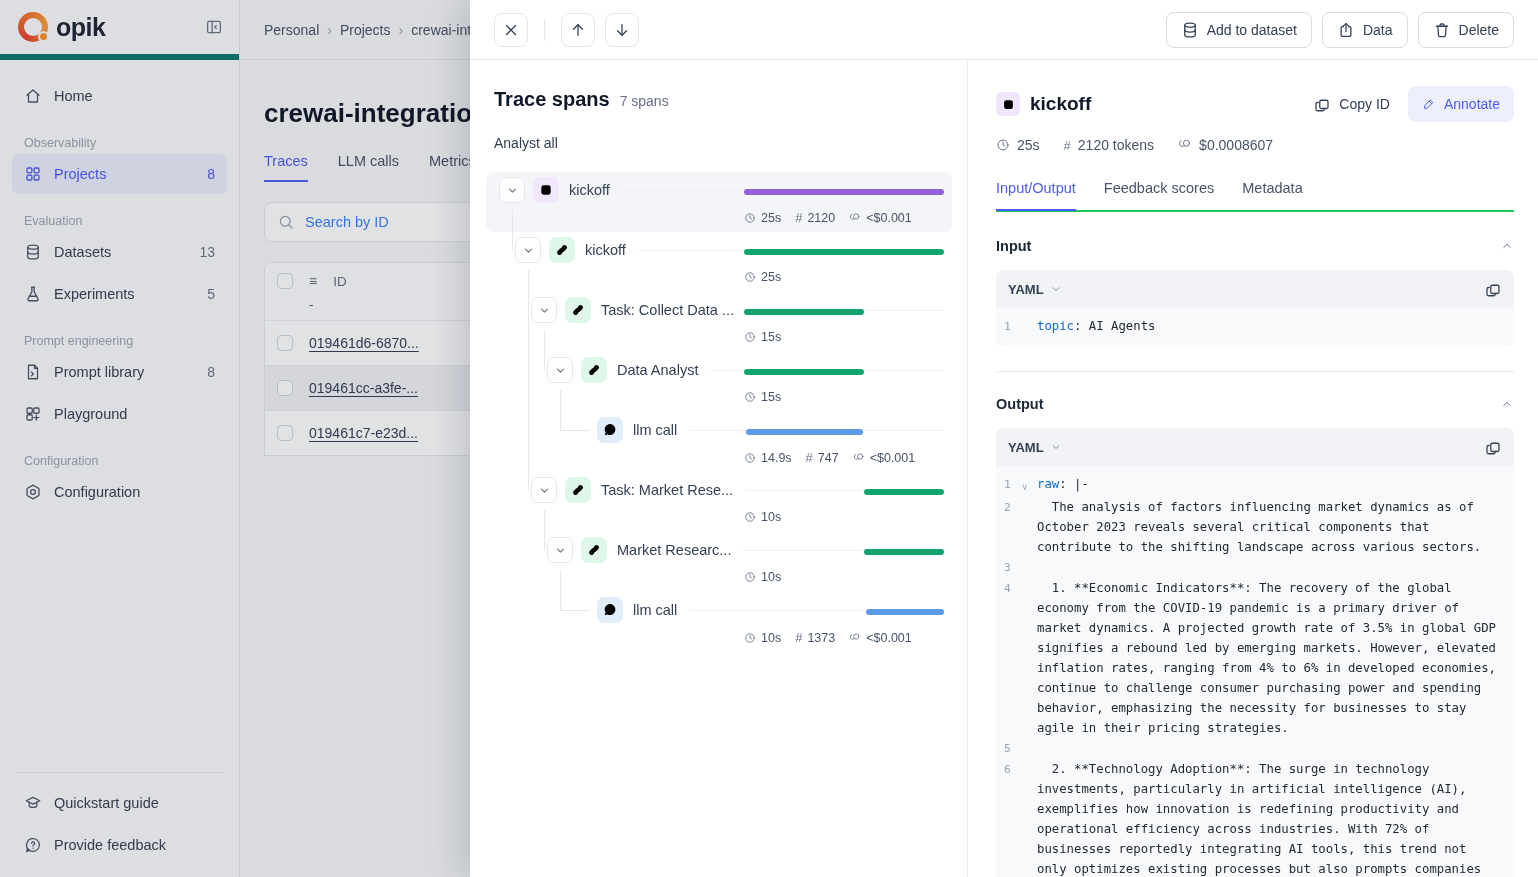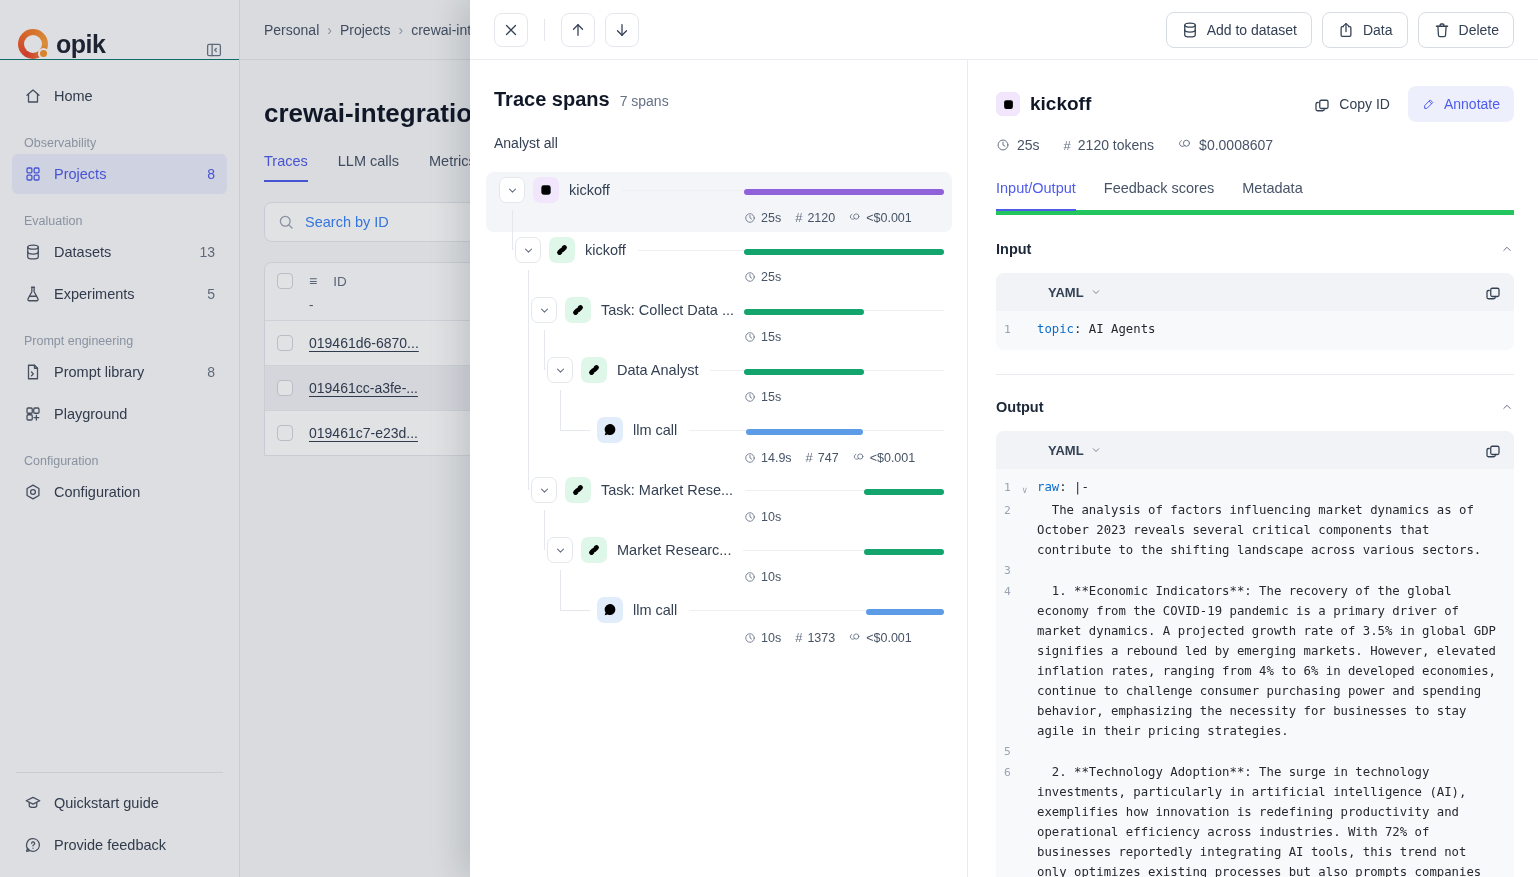--- a/index.html
+++ b/index.html
@@ -7,21 +7,21 @@
   #app { position:relative; width:1538px; height:877px; font-family:"Liberation Sans", sans-serif; background:#f4f5f8; overflow:hidden; }
 
   
   .ic { display:inline-flex; align-items:center; justify-content:center; flex:none; }
   .ic svg { width:18px; height:18px; stroke:currentColor; fill:none; stroke-width:1.7; stroke-linecap:round; stroke-linejoin:round; }
   .ic.sm svg { width:14px; height:14px; }
   .ic.xs svg { width:12px; height:12px; }
 
   
   .sidebar { position:absolute; left:0; top:0; width:240px; height:877px; background:#fbfbfd; border-right:1px solid #e4e7ec; }
-  .sb-head { height:60px; display:flex; align-items:flex-end; padding:0 16px 0 18px; border-bottom:1px solid #0f766e; }
+  .sb-head { height:60px; display:flex; align-items:center; padding:0 16px 0 18px; border-bottom:6px solid #0f766e; }
   .logo { display:flex; align-items:center; gap:8px; }
   .logo-mark { position:relative; width:30px; height:30px; border-radius:50%;
       background:conic-gradient(from 210deg, #e8432f, #f2742c, #f6a03c, #e8432f); }
   .logo-mark::before { content:""; position:absolute; inset:6px; border-radius:50%; background:#fbfbfd; }
   .logo-mark::after { content:""; position:absolute; right:1px; bottom:2px; width:7px; height:7px; border-radius:50%; background:#f6932c; box-shadow:0 0 0 2px #fbfbfd; }
   .logo-text { font-size:25px; font-weight:800; color:#1d2433; letter-spacing:-0.5px; }
   .sb-collapse { margin-left:auto; color:#697586; }
   .nav { padding:14px 0 0; }
   .nav-item { height:40px; margin:2px 12px; padding:0 12px; border-radius:6px; display:flex; align-items:center; gap:12px; font-size:14.5px; color:#364152; cursor:pointer; }
   .nav-item .ic { color:#4b5565; }
@@ -95,30 +95,30 @@
   .d-title { margin-left:10px; font-size:19px; font-weight:700; color:#101828; }
   .d-right { margin-left:auto; display:flex; align-items:center; gap:18px; }
   .copy-id { display:flex; align-items:center; gap:8px; font-size:14px; color:#344054; cursor:pointer; }
   .annotate-btn { height:36px; padding:0 14px; border-radius:8px; background:#edeffd; color:#4e5beb; font-size:14px; font-weight:500; display:flex; align-items:center; gap:8px; cursor:pointer; }
   .d-stats { display:flex; align-items:center; gap:24px; margin-top:15px; font-size:14px; color:#475467; }
   .d-stat { display:flex; align-items:center; gap:7px; }
   .d-stat .ic { color:#667085; }
   .d-tags { display:flex; align-items:center; gap:12px; margin-top:13px; color:#667085; }
   .tag-pill { height:27px; padding:0 12px; border-radius:7px; background:#efe4fb; color:#5f2da8; font-size:13.5px; font-weight:600; display:flex; align-items:center; cursor:pointer; }
   .tag-add { width:27px; height:27px; border:1px solid #e4e7ec; border-radius:7px; background:#fff; color:#344054; display:flex; align-items:center; justify-content:center; cursor:pointer; }
-  .d-tabs { display:flex; gap:28px; margin-top:27px; border-bottom:5px solid #22c55e; }
+  .d-tabs { display:flex; gap:28px; margin-top:27px; border-bottom:2px solid #22c55e; }
   .dtab { padding-bottom:13px; font-size:14.5px; font-weight:500; color:#475467; cursor:pointer; }
   .dtab.active { color:#4e5beb; border-bottom:2px solid #4e5beb; margin-bottom:-1px; }
   .d-scroll { flex:1; min-height:0; overflow:hidden; padding-top:26px; }
   .sec-head { display:flex; align-items:center; justify-content:space-between; }
   .sec-title { font-size:14.5px; font-weight:700; color:#1d2939; }
   .sec-head .ic { color:#667085; cursor:pointer; }
   .code-block { margin-top:16px; border-radius:8px; overflow:hidden; background:#f8f9fb; }
   .code-head { height:38px; background:#f1f3f6; display:flex; align-items:center; padding:0 12px; }
-  .code-lang { display:flex; align-items:center; gap:6px; font-size:13px; font-weight:600; color:#344054; cursor:pointer;margin-left:40px; }
+  .code-lang { display:flex; align-items:center; gap:6px; font-size:13px; font-weight:600; color:#344054; cursor:pointer; }
   .code-lang .ic { color:#667085; }
   .code-copy { margin-left:auto; color:#344054; cursor:pointer; }
   .code-body { padding:8px 12px 10px 8px; font-family:"DejaVu Sans Mono", monospace; font-size:12.3px; line-height:20px; color:#24292f; }
   .code-line { display:flex; min-height:20px; }
   .ln { width:18px; flex:none; color:#9aa4b2; font-size:11.3px; padding-top:1px; }
   .fold { width:15px; flex:none; color:#9aa4b2; font-size:9px; text-align:left; padding-top:3px; cursor:pointer; }
   .code-text { flex:1; white-space:pre-wrap; word-break:break-word; }
   .kw { color:#0b6dcb; }
   .io-rule { height:1px; background:#e9ebf0; margin:24px 0; }
 </style>

